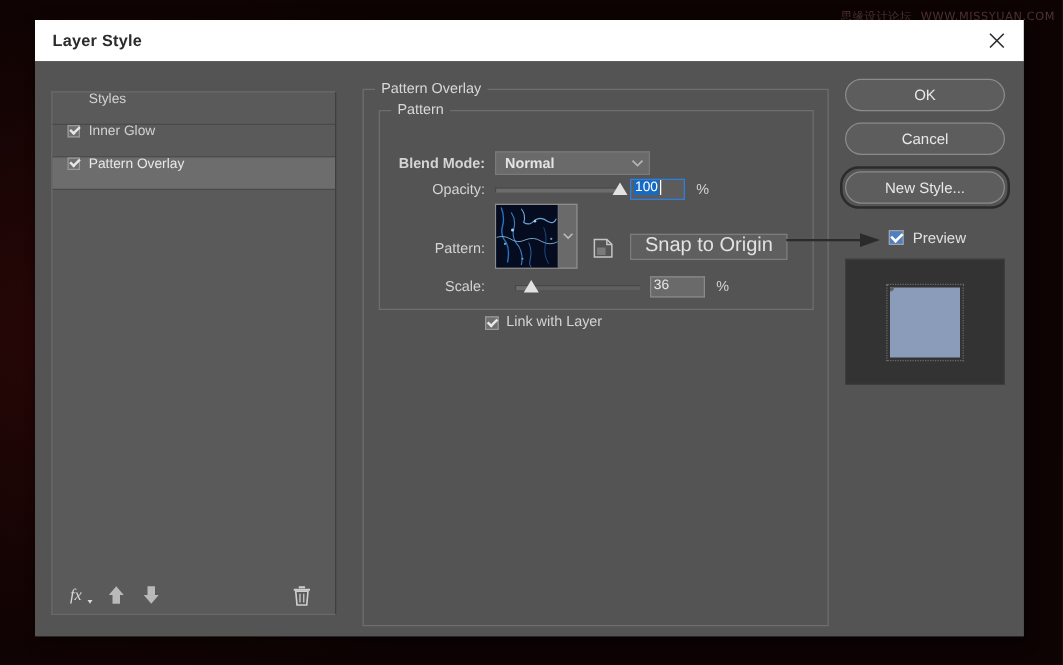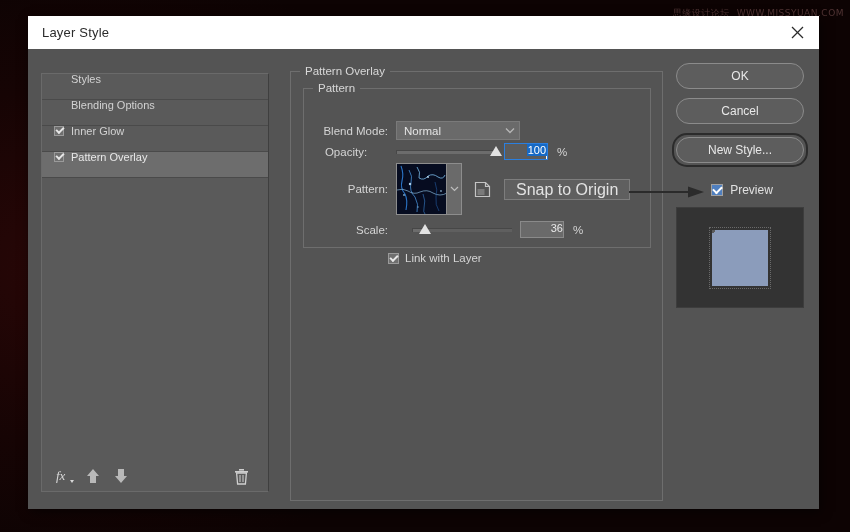--- a/index.html
+++ b/index.html
@@ -38,20 +38,21 @@
     background: #545454;
     box-shadow: 2px 3px 10px rgba(0,0,0,0.55);
   }
   .titlebar {
     height: 33px;
     background: #ffffff;
     display: flex;
     align-items: center;
     padding: 0 0 0 14px;
     position: relative;
+    font-weight: bold;
   }
   .titlebar .title {
     font-size: 13px;
     color: #2b2b2b;
     letter-spacing: 0.2px;
   }
   .close-btn {
     position: absolute;
     right: 0; top: 0;
     width: 44px; height: 33px;
@@ -164,21 +165,21 @@
     align-items: center;
   }
   .row .rlabel {
     font-size: 11.5px;
     color: #d4d4d4;
     text-align: right;
     white-space: nowrap;
   }
 
   
-  .row-blend { left: 0; top: 32px; width: 100%; }
+  .row-blend { left: 0; top: 32px; width: 100%; font-weight: bold; }
   .row-blend .rlabel { width: 84px; margin-right: 8px; }
   .select {
     width: 124px; height: 19px;
     background: #6a6a6a;
     border: 1px solid #7a7a7a;
     display: flex;
     align-items: center;
     padding: 0 4px 0 7px;
     font-size: 11.5px;
     color: #e4e4e4;
@@ -186,21 +187,21 @@
     position: relative;
   }
   .select .sel-val { flex: 1; }
   .select .chev {
     width: 11px; height: 11px;
     display: flex; align-items: center; justify-content: center;
   }
 
   
   .row-opacity { left: 0; top: 54px; width: 100%; }
-  .row-opacity .rlabel { width: 84px; margin-right: 8px; text-align: center; }
+  .row-opacity .rlabel { width: 84px; margin-right: 8px; }
   .slider-track {
     width: 100px; height: 4px;
     background: #5f5f5f;
     border-top: 1px solid #474747;
     border-left: 1px solid #474747;
     position: relative;
     margin-right: 8px;
   }
   .slider-track .fillline {
     position: absolute; left: 0; top: 0; height: 100%;
@@ -216,25 +217,24 @@
     cursor: pointer;
     transform: translateX(-6px);
   }
   .num-field {
     width: 44px; height: 17px;
     background: #6a6a6a;
     border: 1px solid #8a8a8a;
     font-size: 11px;
     color: #e8e8e8;
     display: flex;
-    align-items: flex-end;
+    align-items: flex-start;
     padding-left: 2px;
     cursor: text;
     position: relative;
-    flex-direction: column;
   }
   .num-field.focused {
     border: 1px solid #2a7fe0;
     background: #5c5c5c;
   }
   .num-field .selnum {
     background: #1669c5;
     color: #ffffff;
     padding: 0 1px;
   }
@@ -243,21 +243,21 @@
     background: #ffffff;
     margin-left: 1px;
   }
   .pct {
     font-size: 11.5px;
     color: #d4d4d4;
     margin-left: 9px;
   }
 
   
-  .row-pattern { left: 0; top: 74px; width: 100%; align-items: flex-start; }
+  .row-pattern { left: 0; top: 74px; width: 100%; align-items: center; }
   .row-pattern .rlabel { width: 84px; margin-right: 8px; padding-top: 20px; }
   .swatch-wrap {
     display: flex;
     align-items: stretch;
     border: 1px solid #8d8d8d;
     background: #6a6a6a;
     height: 52px;
   }
   .swatch {
     width: 50px; height: 50px;
@@ -441,24 +441,20 @@
   <div class="body-area">
 
     <div class="sidebar">
       <div class="side-list">
 
         <div class="side-item">
           <span class="cb spacer"></span>
           <span class="lbl">Styles</span>
         </div>
 
-        <div class="side-item">
-          <span class="cb spacer"></span>
-          <span class="lbl">Blending Options</span>
-        </div>
 
         <div class="side-item">
           <span class="cb checked"></span>
           <span class="lbl">Inner Glow</span>
         </div>
 
         <div class="side-item selected">
           <span class="cb checked"></span>
           <span class="lbl">Pattern Overlay</span>
         </div>

